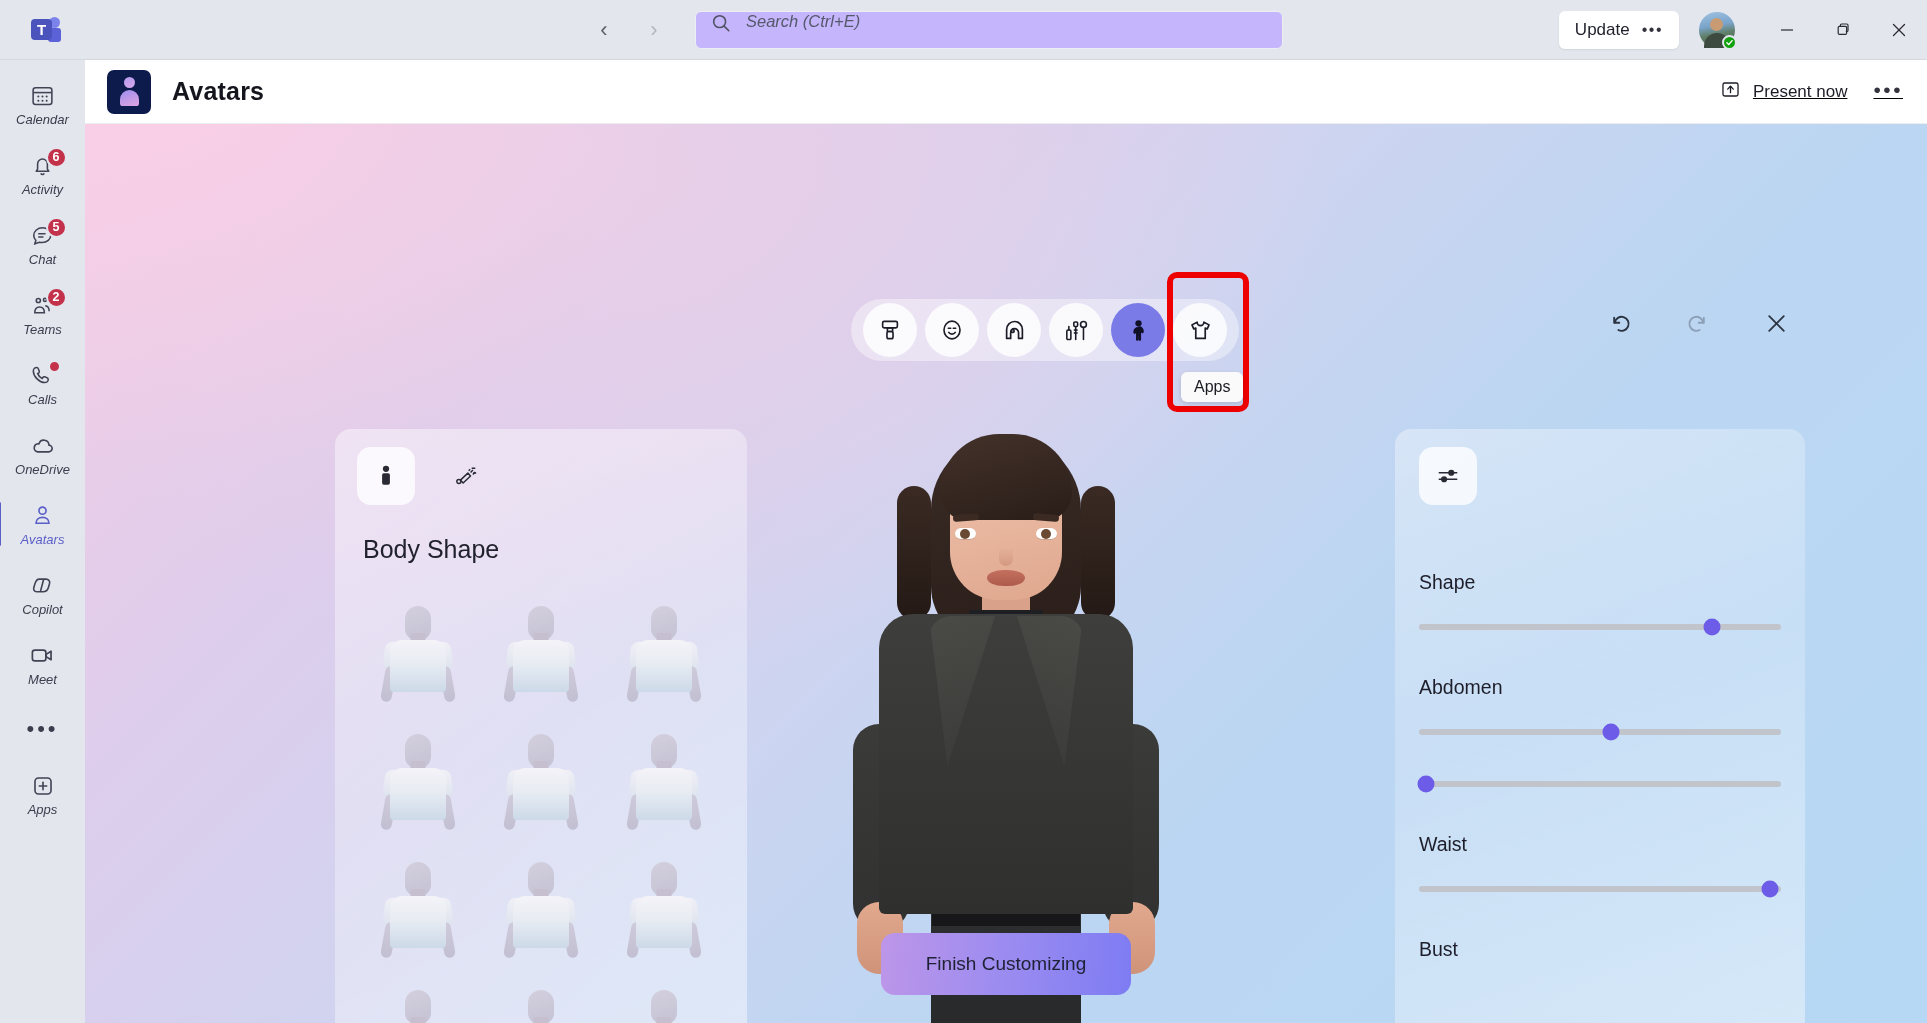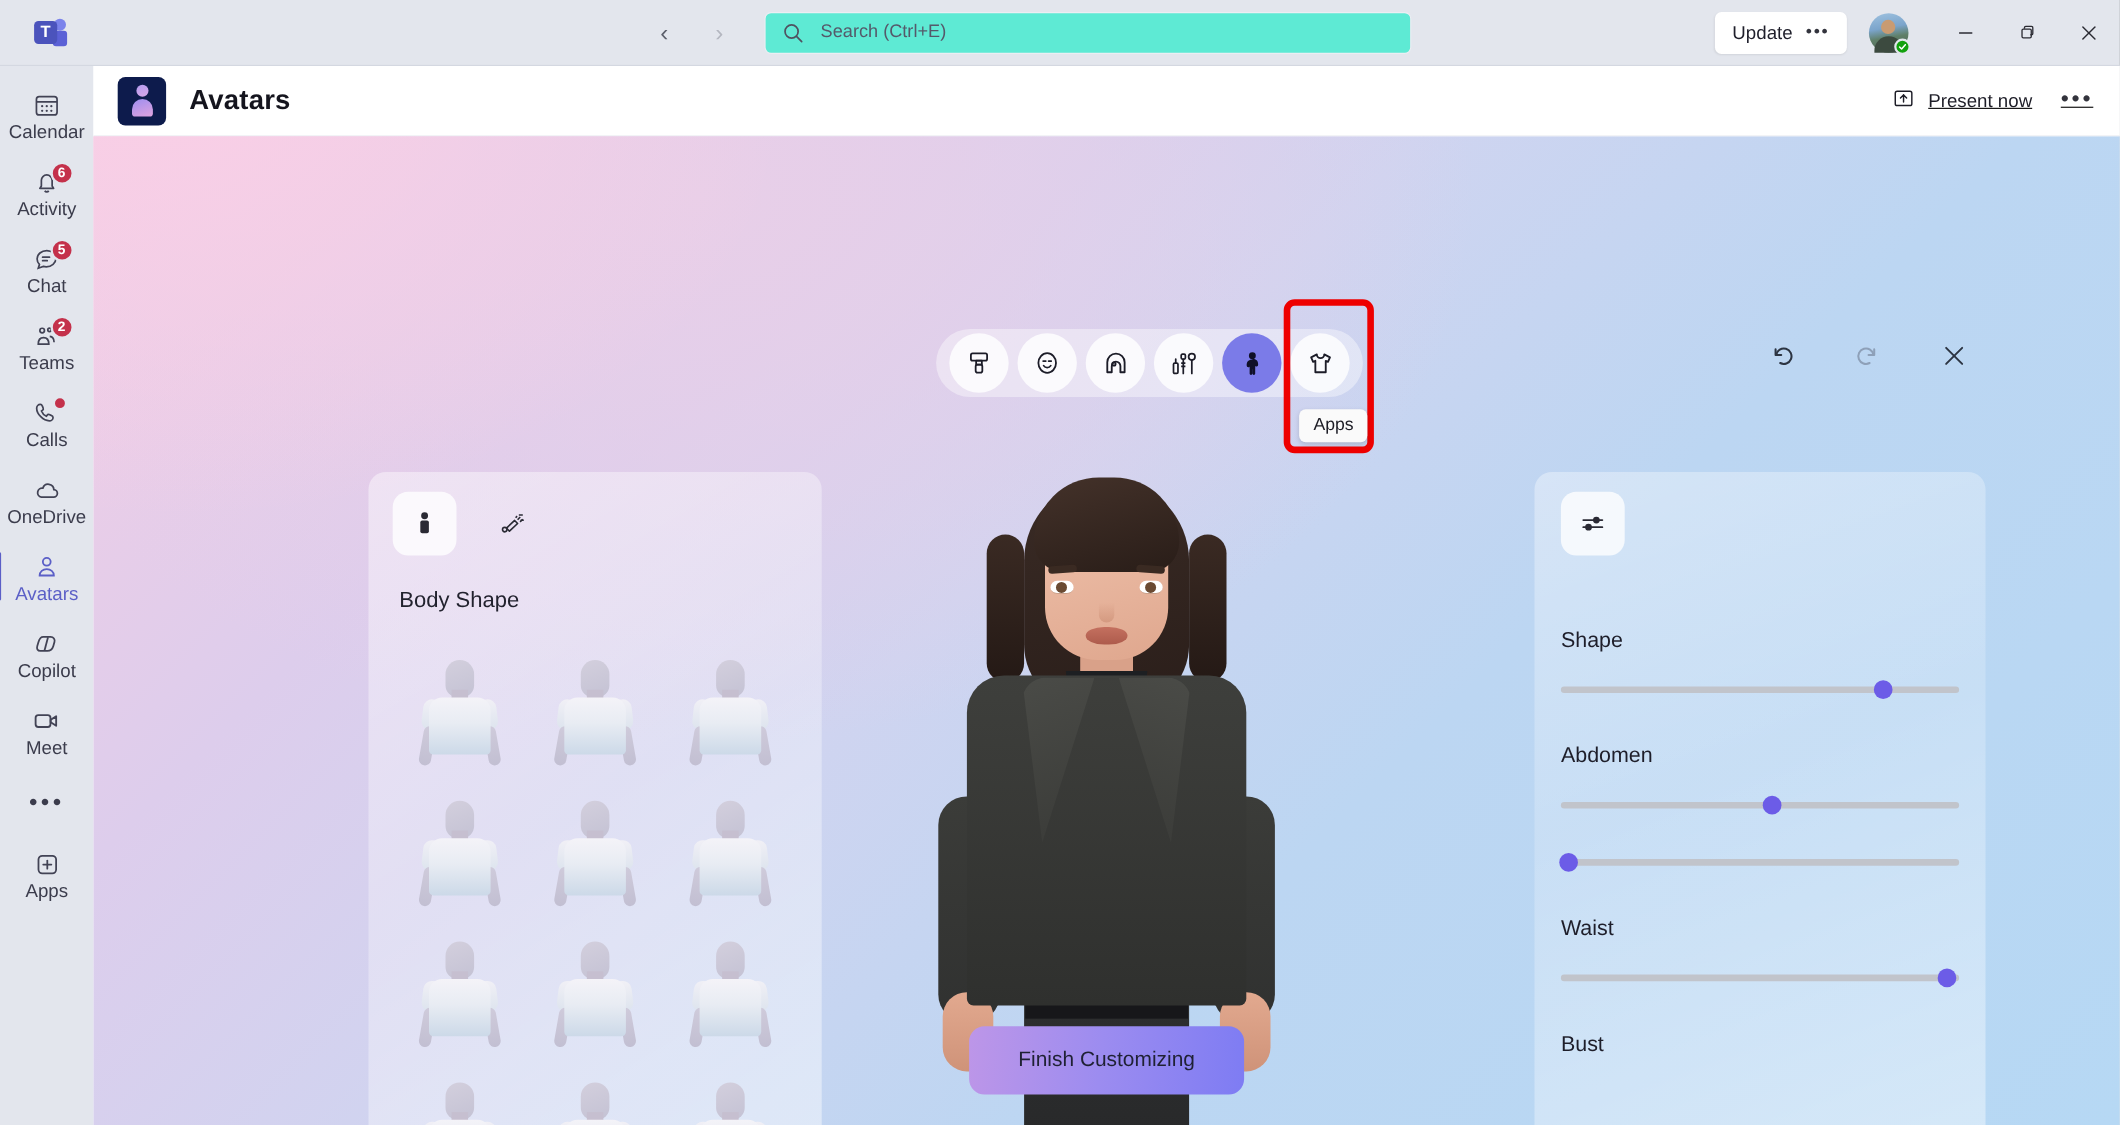--- a/index.html
+++ b/index.html
@@ -44,24 +44,25 @@
   .nav-arrows { display: flex; gap: 16px; margin-left: 495px; }
   .nav-arrow {
     width: 34px; height: 34px; display: flex; align-items: center; justify-content: center;
     color: #5c5f6b; font-size: 22px; cursor: pointer; border-radius: 4px;
     font-family: "Liberation Sans", sans-serif;
   }
   .nav-arrow.dim { color: #b4b7c0; }
   .searchbar {
     margin-left: 24px;
     width: 588px; height: 38px;
-    background: #5eead4; border-radius: 6px;
-    display: flex; align-items: center; padding: 0 14px;
+    background: #c4b5fd; border-radius: 6px;
+    display: flex; padding: 0 14px;
     border: 1px solid #eceef3;
     cursor: text;
+    font-style: italic;
   }
   .search-ico { width: 22px; height: 22px; flex: 0 0 22px; margin-right: 14px; }
   .search-ph { color: #55596a; font-size: 16.5px; }
   .tb-right {
     position: absolute; right: 0; top: 0; height: 60px;
     display: flex; align-items: center;
   }
   .update-btn {
     background: #fff; border-radius: 6px; height: 38px;
     display: flex; align-items: center; gap: 12px;
@@ -105,21 +106,21 @@
     padding-top: 10px;
     display: flex; flex-direction: column; align-items: center;
     gap: 2px;
   }
   .rail-item {
     width: 76px; height: 68px; border-radius: 6px;
     display: flex; flex-direction: column; align-items: center; justify-content: center;
     gap: 3px; cursor: pointer; position: relative; color: #424355;
   }
   .rail-item .ri-ico { position: relative; width: 30px; height: 28px; display:flex; align-items:center; justify-content:center; }
-  .rail-item .ri-lbl { font-size: 17px; color: #3b3c4c; line-height: 14px; }
+  .rail-item .ri-lbl { font-size: 13px; color: #3b3c4c; line-height: 14px; font-style: italic; }
   .rail-item.active .ri-lbl, .rail-item.active .ri-ico { color: #5b5fc7; }
   .rail-item.active::before {
     content: ""; position: absolute; left: -7px; top: 12px;
     width: 3px; height: 44px; border-radius: 2px; background: #5b5fc7;
   }
   .badge {
     position: absolute; top: -5px; right: -9px;
     min-width: 21px; height: 21px; padding: 0 5px;
     background: #c4314b; color: #fff; border-radius: 11px;
     font-size: 12.5px; font-weight: bold;
@@ -206,21 +207,21 @@
     background: linear-gradient(150deg, rgba(255,255,255,.44) 0%, rgba(255,255,255,.30) 45%, rgba(255,255,255,.48) 100%);
     padding: 18px 22px;
     overflow: hidden;
   }
   .panel-tabs { display: flex; align-items: center; gap: 22px; margin-bottom: 30px; }
   .ptab {
     width: 58px; height: 58px; border-radius: 14px;
     display: flex; align-items: center; justify-content: center; cursor: pointer;
   }
   .ptab.active { background: rgba(255,255,255,.78); }
-  .panel-heading { font-size: 20px; color: #22222e; margin: 4px 0 0 6px; }
+  .panel-heading { font-size: 25px; color: #22222e; margin: 4px 0 0 6px; }
   .shape-grid {
     margin-top: 26px;
     display: grid; grid-template-columns: repeat(3, 1fr);
     row-gap: 10px; justify-items: center;
   }
   .shape-cell {
     width: 116px; height: 118px; border-radius: 10px;
     display: flex; align-items: flex-end; justify-content: center; cursor: pointer;
     position: relative;
   }

